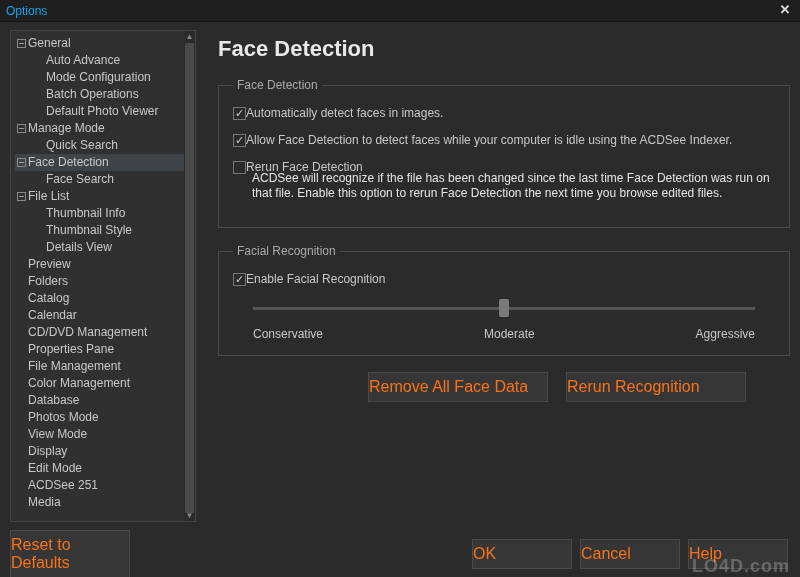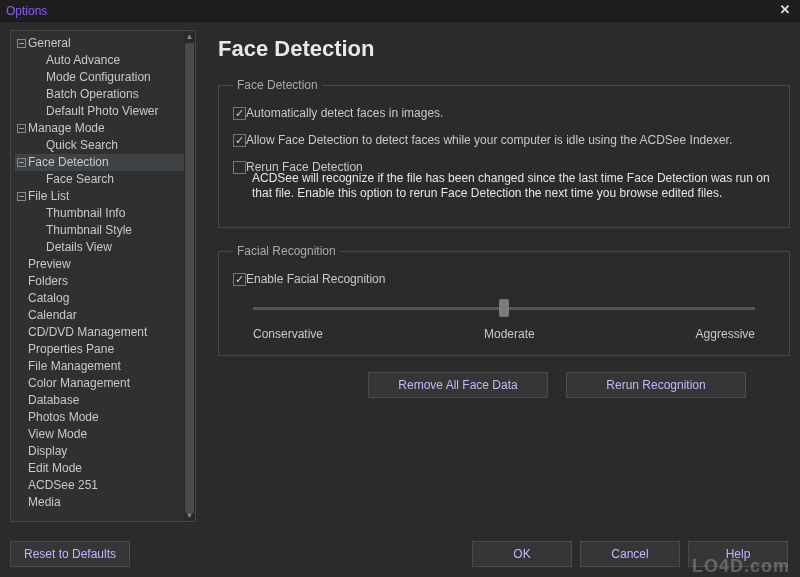--- a/index.html
+++ b/index.html
@@ -15,21 +15,21 @@
     background: #2b2b2b;
     display: flex; flex-direction: column;
   }
   .titlebar {
     height: 22px;
     background: #1e1e1e;
     display: flex; align-items: center;
     padding: 0 6px;
     border-bottom: 1px solid #151515;
   }
-  .titlebar .title { color: #8b5cf6; font-size: 12px; }
+  .titlebar .title { color: #0ea5e9; font-size: 12px; }
   .titlebar .spacer { flex: 1; }
   .titlebar .close {
     color: #ddd; font-weight: bold; font-size: 13px;
     width: 18px; height: 18px; text-align: center; line-height: 16px;
     cursor: pointer;
   }
   .body {
     flex: 1; display: flex; padding: 8px 10px 0 10px;
     gap: 22px;
   }
@@ -113,22 +113,22 @@
   .slider-labels {
     display:flex; justify-content:space-between;
     margin: 8px 20px 0 20px; color:#c8c8c8;gap:36px;
   }
 
   .action-row {
     display:flex; gap: 18px; margin: 6px 0 0 150px;
   }
   .btn {
     background: #363636; border: 1px solid #4a4a4a;
-    color: #c4b5fd; padding: 5px 0; font-size: 12px;
-    text-align:center; cursor:pointer;
+    color: #f97316; padding: 5px 0; font-size: 16px;
+    text-align:left; cursor:pointer;
   }
   .btn-wide { width: 180px; }
 
   .footer {
     height: 46px; display:flex; align-items:center;
     padding: 0 12px 0 10px;
   }
   .footer .spacer { flex:1; }
   .footer .btn { width: 100px; margin-left: 8px; }
   .footer .reset { width: 120px; margin-left: 0; }

